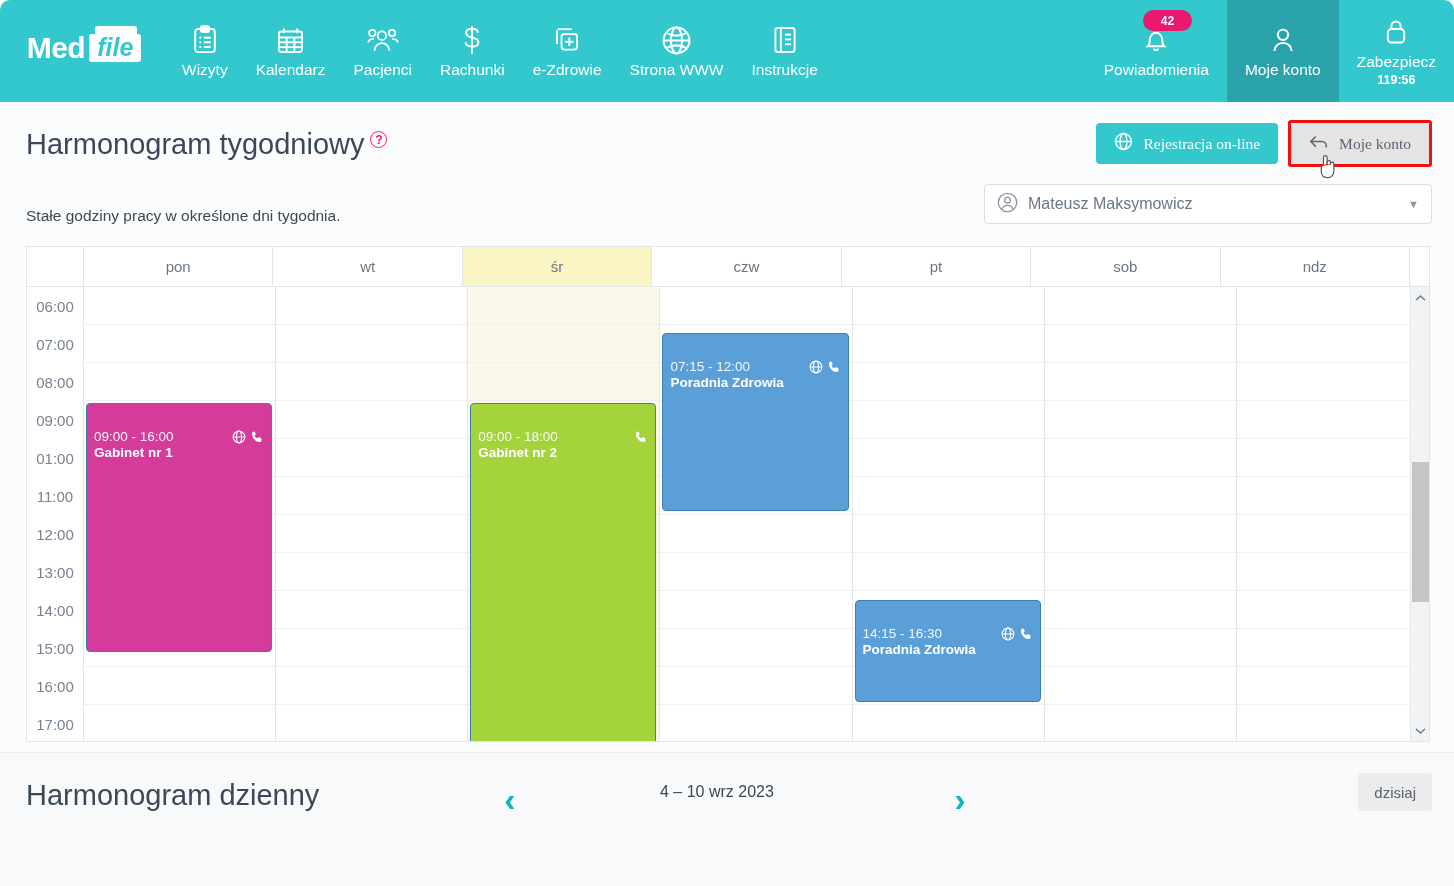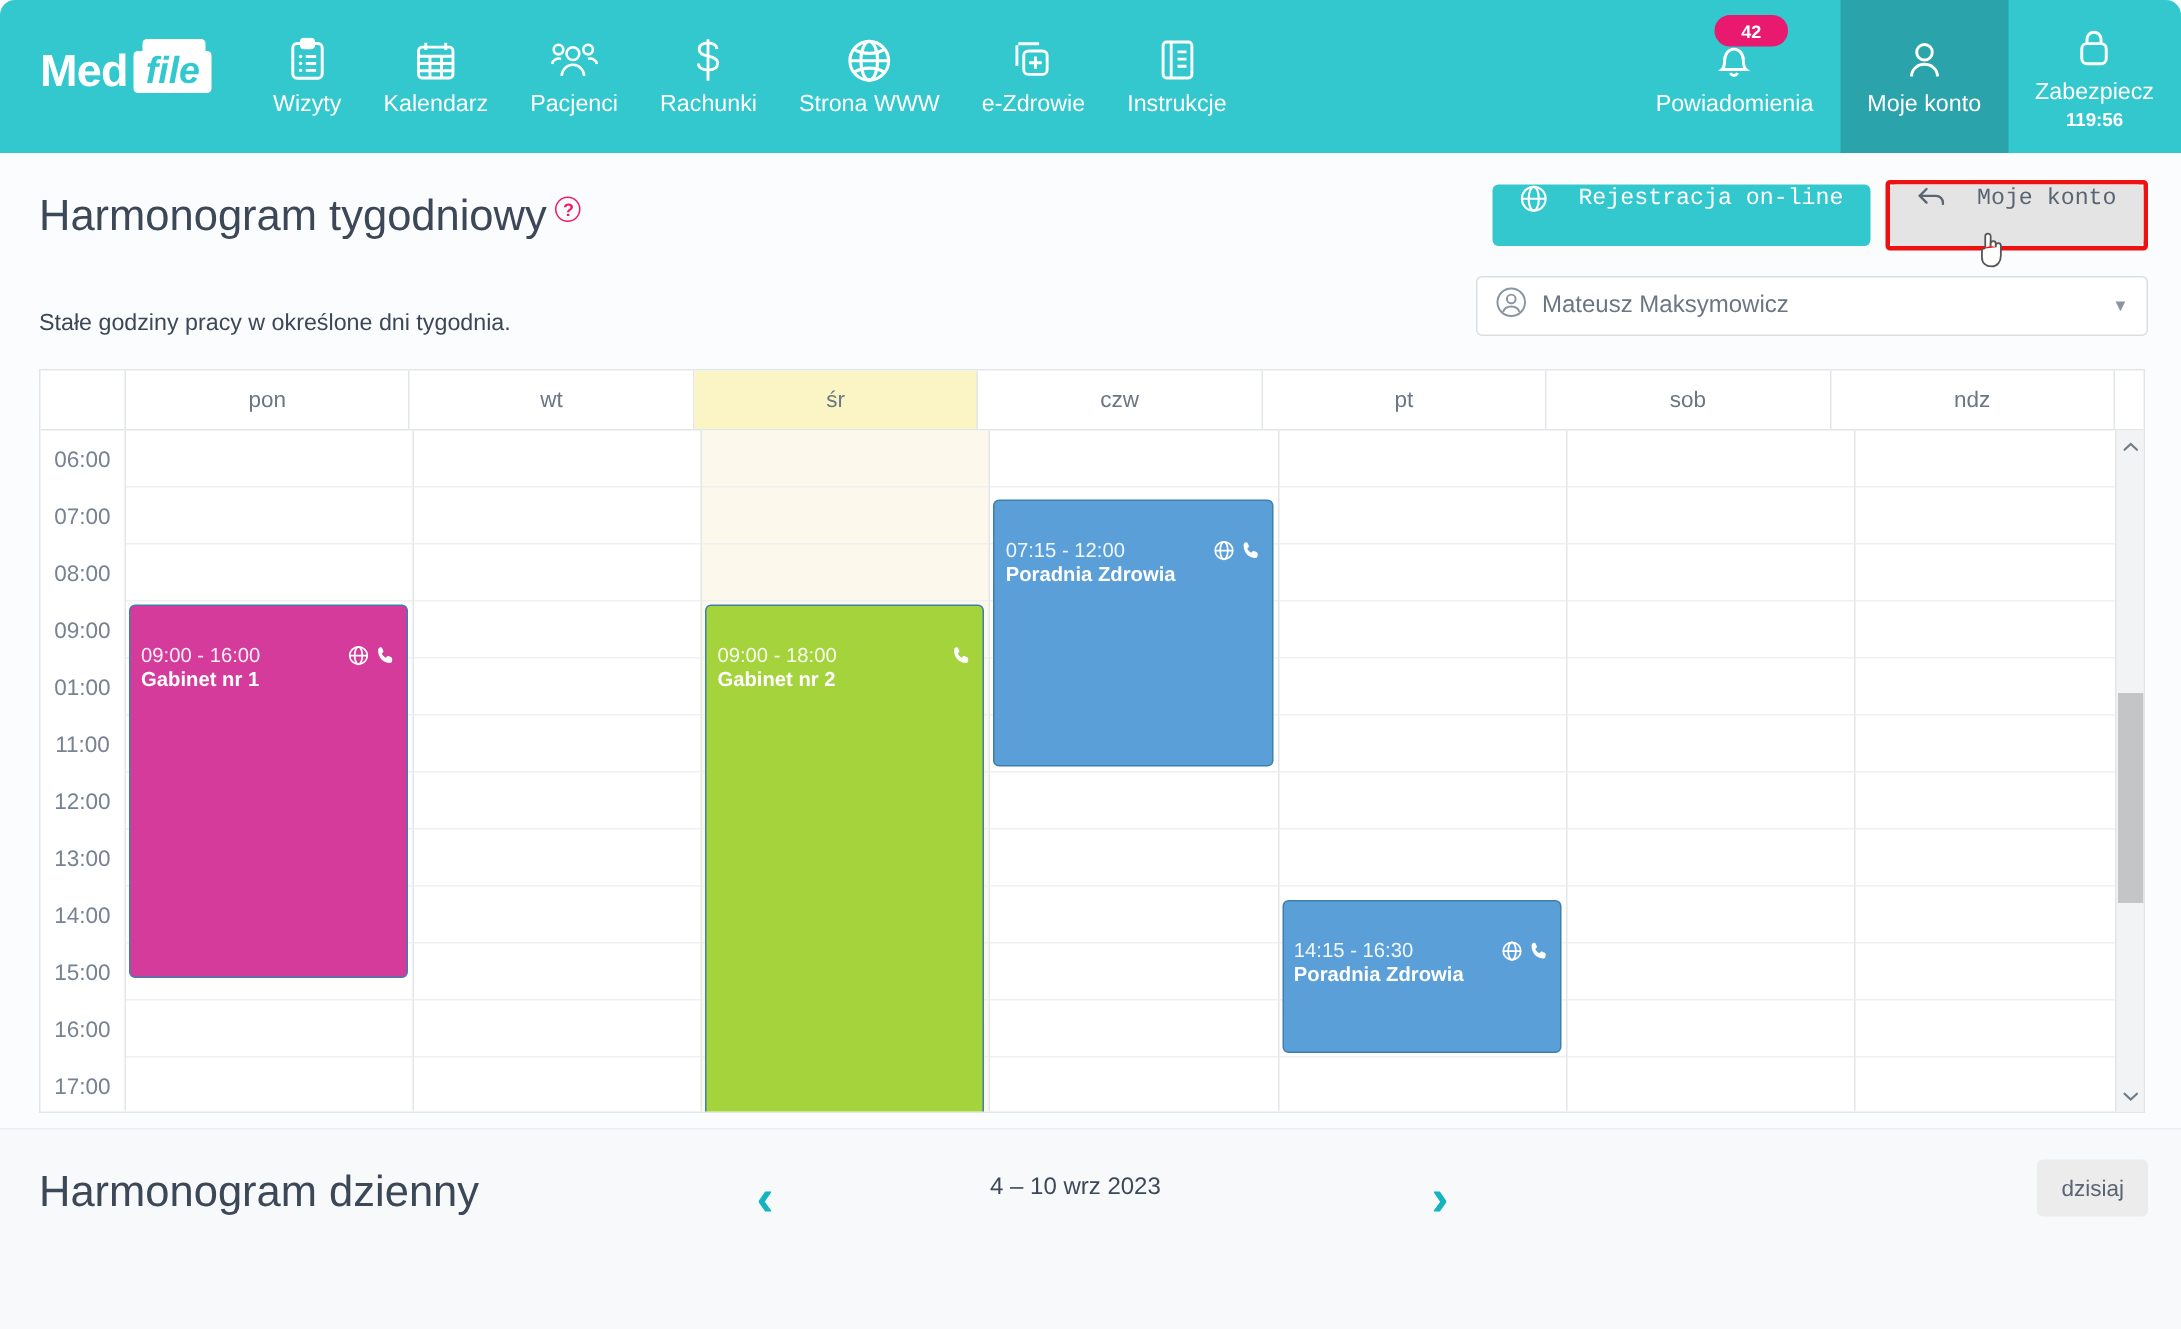--- a/index.html
+++ b/index.html
@@ -89,25 +89,25 @@
     margin-top: 3px;
     cursor: pointer;
   }
   .page-sub {
     position: absolute; left: 26px; top: 207px;
     font-size: 15.5px; color: #3c4858;
   }
 
   .btn-row { position: absolute; right: 22px; top: 120px; display: flex; gap: 10px; align-items: center;}
   .btn {
-    display: flex; align-items: flex-start; gap: 20px;
+    display: flex; align-items: center; gap: 10px;
     height: 41px; padding: 0 18px;
     border-radius: 4px; font-size: 15.5px; cursor: pointer;
     border: none;
-    font-family: Liberation Mono, monospace;
+    font-family: Liberation Serif, serif;
   }
   .btn-teal { background: #32c8ce; color: #ffffff; }
   .btn-grey { background: #e4e4e4; color: #5a6472; }
   .btn-highlight-wrap {
     border: 3px solid #ee1111; border-radius: 3px; padding: 0; display: inline-block;
   }
 
   .selector {
     position: absolute; right: 22px; top: 184px;
     width: 448px; height: 40px;
@@ -280,42 +280,42 @@
           <svg width="26" height="32" viewBox="0 0 20 30" fill="none" stroke="#fff" stroke-width="1.8">
             <line x1="10" y1="2" x2="10" y2="28"></line>
             <path d="M15.5 8.2c0-2.6-2.5-3.8-5.5-3.8S4.5 5.6 4.5 8.4 7.2 12 10 12.6s6 1.4 6 4.4-2.8 4.2-6 4.2-6-1.4-6-4"></path>
           </svg>
         </span>
         <span class="nav-label">Rachunki</span>
       </div>
 
       <div class="nav-item">
         <span class="nav-ico">
+          <svg width="29" height="30" viewBox="0 0 24 25" fill="none" stroke="#fff" stroke-width="1.6">
+            <path d="M4 3.5h11.5"></path>
+            <path d="M3.2 4.3v11.5"></path>
+            <rect x="7" y="7.5" width="13" height="13" rx="2.5"></rect>
+            <line x1="13.5" y1="10.5" x2="13.5" y2="17.5"></line>
+            <line x1="10" y1="14" x2="17" y2="14"></line>
+          </svg>
+        </span>
+        <span class="nav-label">e-Zdrowie</span>
+      </div>
+
+      <div class="nav-item">
+        <span class="nav-ico">
           <svg width="31" height="31" viewBox="0 0 24 24" fill="none" stroke="#fff" stroke-width="1.6">
             <circle cx="12" cy="12" r="10"></circle>
             <ellipse cx="12" cy="12" rx="4.3" ry="10"></ellipse>
             <line x1="2" y1="12" x2="22" y2="12"></line>
             <path d="M4 6c2.2 1.4 5 2.2 8 2.2S17.8 7.4 20 6"></path>
             <path d="M4 18c2.2-1.4 5-2.2 8-2.2s5.8.8 8 2.2"></path>
           </svg>
         </span>
         <span class="nav-label">Strona WWW</span>
-      </div>
-
-      <div class="nav-item">
-        <span class="nav-ico">
-          <svg width="29" height="30" viewBox="0 0 24 25" fill="none" stroke="#fff" stroke-width="1.6">
-            <path d="M4 3.5h11.5"></path>
-            <path d="M3.2 4.3v11.5"></path>
-            <rect x="7" y="7.5" width="13" height="13" rx="2.5"></rect>
-            <line x1="13.5" y1="10.5" x2="13.5" y2="17.5"></line>
-            <line x1="10" y1="14" x2="17" y2="14"></line>
-          </svg>
-        </span>
-        <span class="nav-label">e-Zdrowie</span>
       </div>
 
       <div class="nav-item">
         <span class="nav-ico">
           <svg width="28" height="30" viewBox="0 0 22 25" fill="none" stroke="#fff" stroke-width="1.6">
             <rect x="3" y="2.5" width="16" height="20" rx="2"></rect>
             <line x1="7.5" y1="2.5" x2="7.5" y2="22.5"></line>
             <line x1="11" y1="8" x2="16" y2="8"></line>
             <line x1="11" y1="12" x2="16" y2="12"></line>
             <line x1="11" y1="16" x2="16" y2="16"></line>

